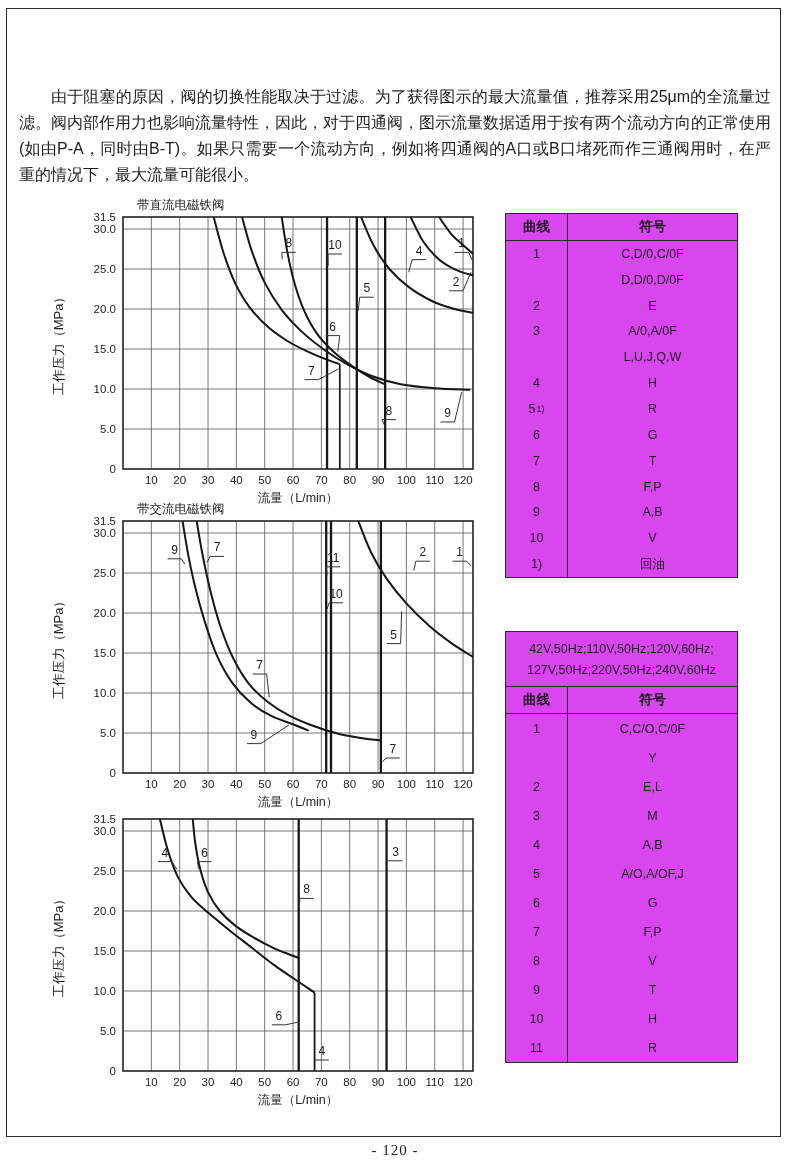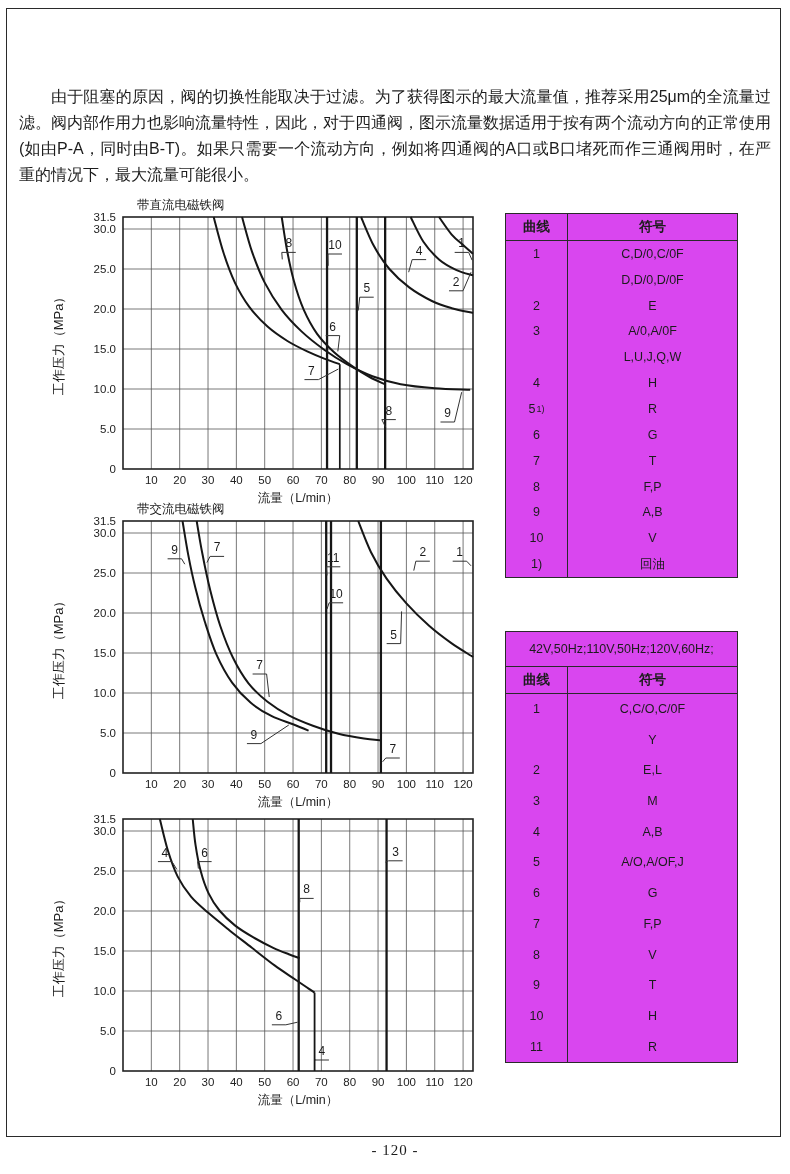--- a/index.html
+++ b/index.html
@@ -304,20 +304,21 @@
         <div class="c2">V</div>
       </div>
       <div class="vt-row">
         <div class="c1">1)</div>
         <div class="c2">回油</div>
       </div>
     </div>
   <div class="vtable" style="left:505px;top:605px;width:233px;height:432px;margin-top:26px;">
       <div class="vt-volt">
         <div>42V,50Hz;110V,50Hz;120V,60Hz;</div>
+        <div>127V,50Hz;220V,50Hz;240V,60Hz</div>
       </div>
       <div class="vt-head">
         <div class="c1">曲线</div>
         <div class="c2">符号</div>
       </div>
       <div class="vt-row">
         <div class="c1">1</div>
         <div class="c2">C,C/O,C/0F</div>
       </div>
       <div class="vt-row">

